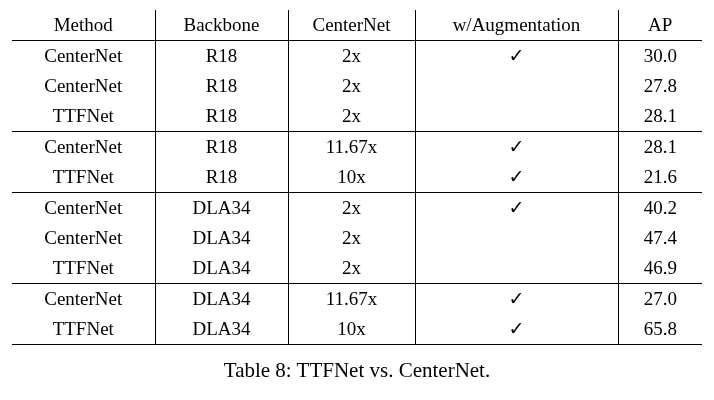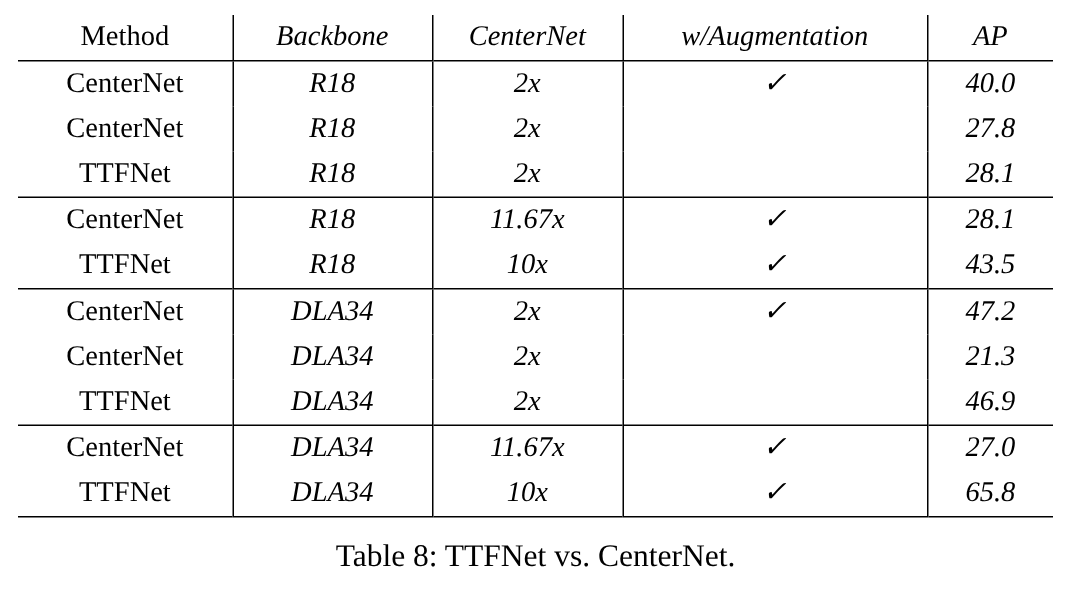--- a/index.html
+++ b/index.html
@@ -49,21 +49,21 @@
   }
 
   
   col.c-method   { width: 143px; }
   col.c-backbone { width: 133px; }
   col.c-schedule { width: 127px; }
   col.c-aug      { width: 203px; }
   col.c-ap       { width: 84px; }
 
   
-  .vr-l { border-left: 1.4px solid #000; font-style: italic; }
+  .vr-l { border-left: 1.4px solid #000; }
   tr.header-row > th { border-bottom: 1.4px solid #000; }
   tr.grouprule > td { border-top: 1.4px solid #000; }
   tr.bottomrule-holder > td { border-top: 1.1px solid #000; }
 
   
   tr.bottom-spacer td { height: 0; padding: 0; line-height: 0; font-size: 0; }
 
   .check {
     font-size: 19px;
     line-height: 1;
@@ -110,21 +110,21 @@
         </tr>
       </thead>
 
       <tbody>
 
         <tr>
           <td>CenterNet</td>
           <td class="vr-l">R18</td>
           <td class="vr-l">2x</td>
           <td class="vr-l"><span class="check">✓</span></td>
-          <td class="vr-l">40.0</td>
+          <td class="vr-l">30.0</td>
         </tr>
         <tr>
           <td>CenterNet</td>
           <td class="vr-l">R18</td>
           <td class="vr-l">2x</td>
           <td class="vr-l"><span class="empty-cell"></span></td>
           <td class="vr-l">27.8</td>
         </tr>
         <tr>
           <td>TTFNet</td>
@@ -139,36 +139,36 @@
           <td class="vr-l">R18</td>
           <td class="vr-l">11.67x</td>
           <td class="vr-l"><span class="check">✓</span></td>
           <td class="vr-l">28.1</td>
         </tr>
         <tr>
           <td>TTFNet</td>
           <td class="vr-l">R18</td>
           <td class="vr-l">10x</td>
           <td class="vr-l"><span class="check">✓</span></td>
-          <td class="vr-l">43.5</td>
+          <td class="vr-l">21.6</td>
         </tr>
 
         <tr class="grouprule">
           <td>CenterNet</td>
           <td class="vr-l">DLA34</td>
           <td class="vr-l">2x</td>
           <td class="vr-l"><span class="check">✓</span></td>
-          <td class="vr-l">47.2</td>
-        </tr>
-        <tr>
-          <td>CenterNet</td>
-          <td class="vr-l">DLA34</td>
-          <td class="vr-l">2x</td>
-          <td class="vr-l"><span class="empty-cell"></span></td>
-          <td class="vr-l">21.3</td>
+          <td class="vr-l">40.2</td>
+        </tr>
+        <tr>
+          <td>CenterNet</td>
+          <td class="vr-l">DLA34</td>
+          <td class="vr-l">2x</td>
+          <td class="vr-l"><span class="empty-cell"></span></td>
+          <td class="vr-l">47.4</td>
         </tr>
         <tr>
           <td>TTFNet</td>
           <td class="vr-l">DLA34</td>
           <td class="vr-l">2x</td>
           <td class="vr-l"><span class="empty-cell"></span></td>
           <td class="vr-l">46.9</td>
         </tr>
 
         <tr class="grouprule">

